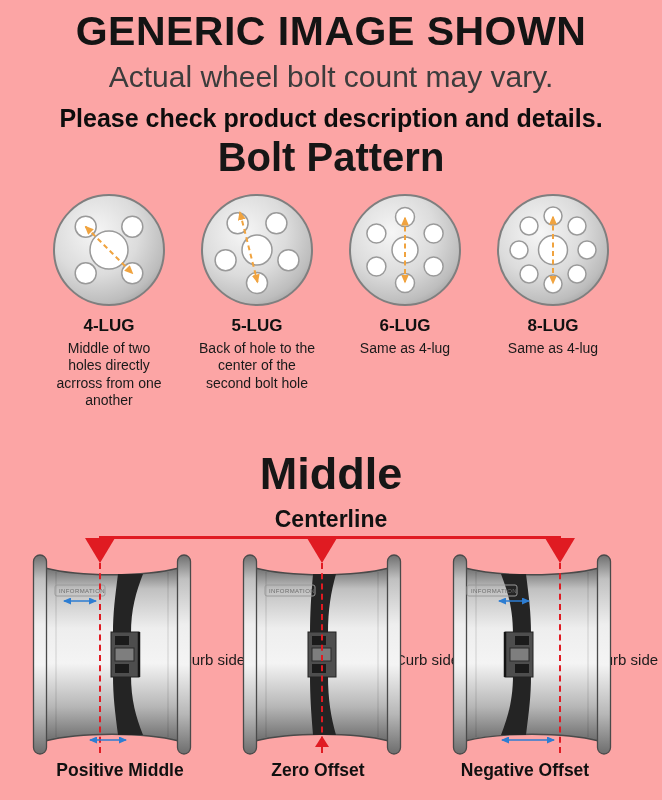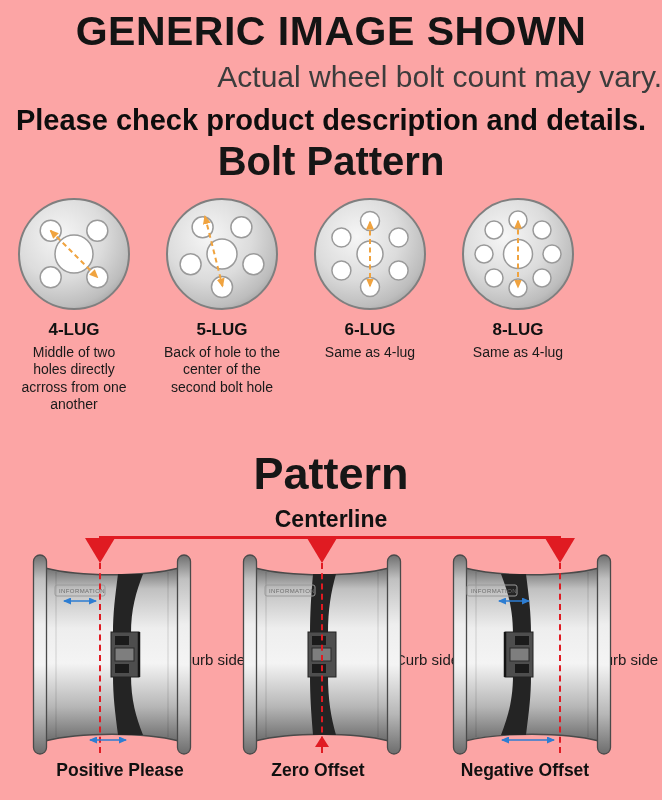--- a/index.html
+++ b/index.html
@@ -2,24 +2,24 @@
 <html style="--centerline-red: #e01b22; --measure-blue: #2d7dd2; --dashed-orange: #f0a33f;"><head>
 <meta charset="utf-8">
 <style>
   * { margin:0; padding:0; box-sizing:border-box; }
   html,body { background:#ffffff; }
   .page {
     position:relative; width:662px; height:800px; background:#fca5a5;
     font-family:"Liberation Sans", sans-serif; color:#111; overflow:hidden;
   }
   .title { padding-top:8px; text-align:center; font-size:41px; font-weight:900; letter-spacing:.5px; color:#141414; }
-  .subtitle { text-align:right; font-size:30px; color:#3c3c3c; margin-top:5px; }
-  .note { text-align:center; font-size:29px; font-weight:700; margin-top:10px; color:#0d0d0d; }
+  .subtitle { text-align:center; font-size:30px; color:#3c3c3c; margin-top:5px; }
+  .note { text-align:center; font-size:25px; font-weight:700; margin-top:10px; color:#0d0d0d; }
   .bp-title { text-align:center; font-size:40px; font-weight:900; margin-top:2px; color:#161616; }
-  .lug-row { display:flex; justify-content:flex-start; margin-top:12px; }
+  .lug-row { display:flex; justify-content:center; margin-top:12px; }
   .lug-col { width:148px; display:flex; flex-direction:column; align-items:center; }
   .lug-label { font-size:17px; font-weight:800; margin-top:8px; }
   .lug-desc { font-size:14px; line-height:1.24; text-align:center; margin-top:4px; width:118px; color:#1a1a1a; }
 
   .offset-sec { position:absolute; left:0; top:448px; width:662px; height:352px; }
   .offset-title { position:absolute; top:0; width:100%; text-align:center; font-size:45px; font-weight:900; color:#161616; }
   .centerline-label { position:absolute; top:58px; width:100%; text-align:center; font-size:23px; font-weight:600; color:#111; }
   .hline { position:absolute; top:88px; left:99px; width:462px; height:3px; background:var(--centerline-red,#e01b22); }
   .tri-down { position:absolute; top:90px; width:0; height:0; z-index:6;
     border-left:15px solid transparent; border-right:15px solid transparent;
@@ -139,21 +139,21 @@
         </g>
         <line x1="58" y1="25" x2="58" y2="91" stroke="#f0a33f" stroke-width="2" stroke-dasharray="5 3.5" marker-start="url(#oArr)" marker-end="url(#oArr)"></line>
       </svg>
       <div class="lug-label">8-LUG</div>
       <div class="lug-desc">Same as 4-lug</div>
     </div>
 
   </div>
 
   <div class="offset-sec">
-    <div class="offset-title">Pattern</div>
+    <div class="offset-title">Middle</div>
     <div class="centerline-label">Centerline</div>
 
     <div class="hline"></div>
     <div class="tri-down" style="left:85px"></div>
     <div class="tri-down" style="left:307px"></div>
     <div class="tri-down" style="left:545px"></div>
 
     <div class="vdash" style="left:99px"></div>
     <div class="vdash" style="left:321px"></div>
     <div class="vdash" style="left:559px"></div>
@@ -226,18 +226,18 @@
     </svg>
     <svg class="measure" style="left:494px; top:148px" width="40" height="10" viewBox="0 0 40 10">
       <line x1="5" y1="5" x2="35" y2="5" stroke="#2d7dd2" stroke-width="1.5" marker-start="url(#bArr)" marker-end="url(#bArr)"></line>
     </svg>
     <svg class="measure" style="left:496px; top:286px" width="64" height="12" viewBox="0 0 64 12">
       <line x1="6" y1="6" x2="58" y2="6" stroke="#2d7dd2" stroke-width="1.5" marker-start="url(#bArr)" marker-end="url(#bArr)"></line>
     </svg>
 
     <div class="tri-up"></div>
 
-    <div class="offset-label" style="left:40px">Positive Please</div>
+    <div class="offset-label" style="left:40px">Positive Middle</div>
     <div class="offset-label" style="left:445px">Negative Offset</div>
     <div class="offset-label" style="left:238px">Zero Offset</div>
   </div>
 
 </div>
 
 </body></html>

